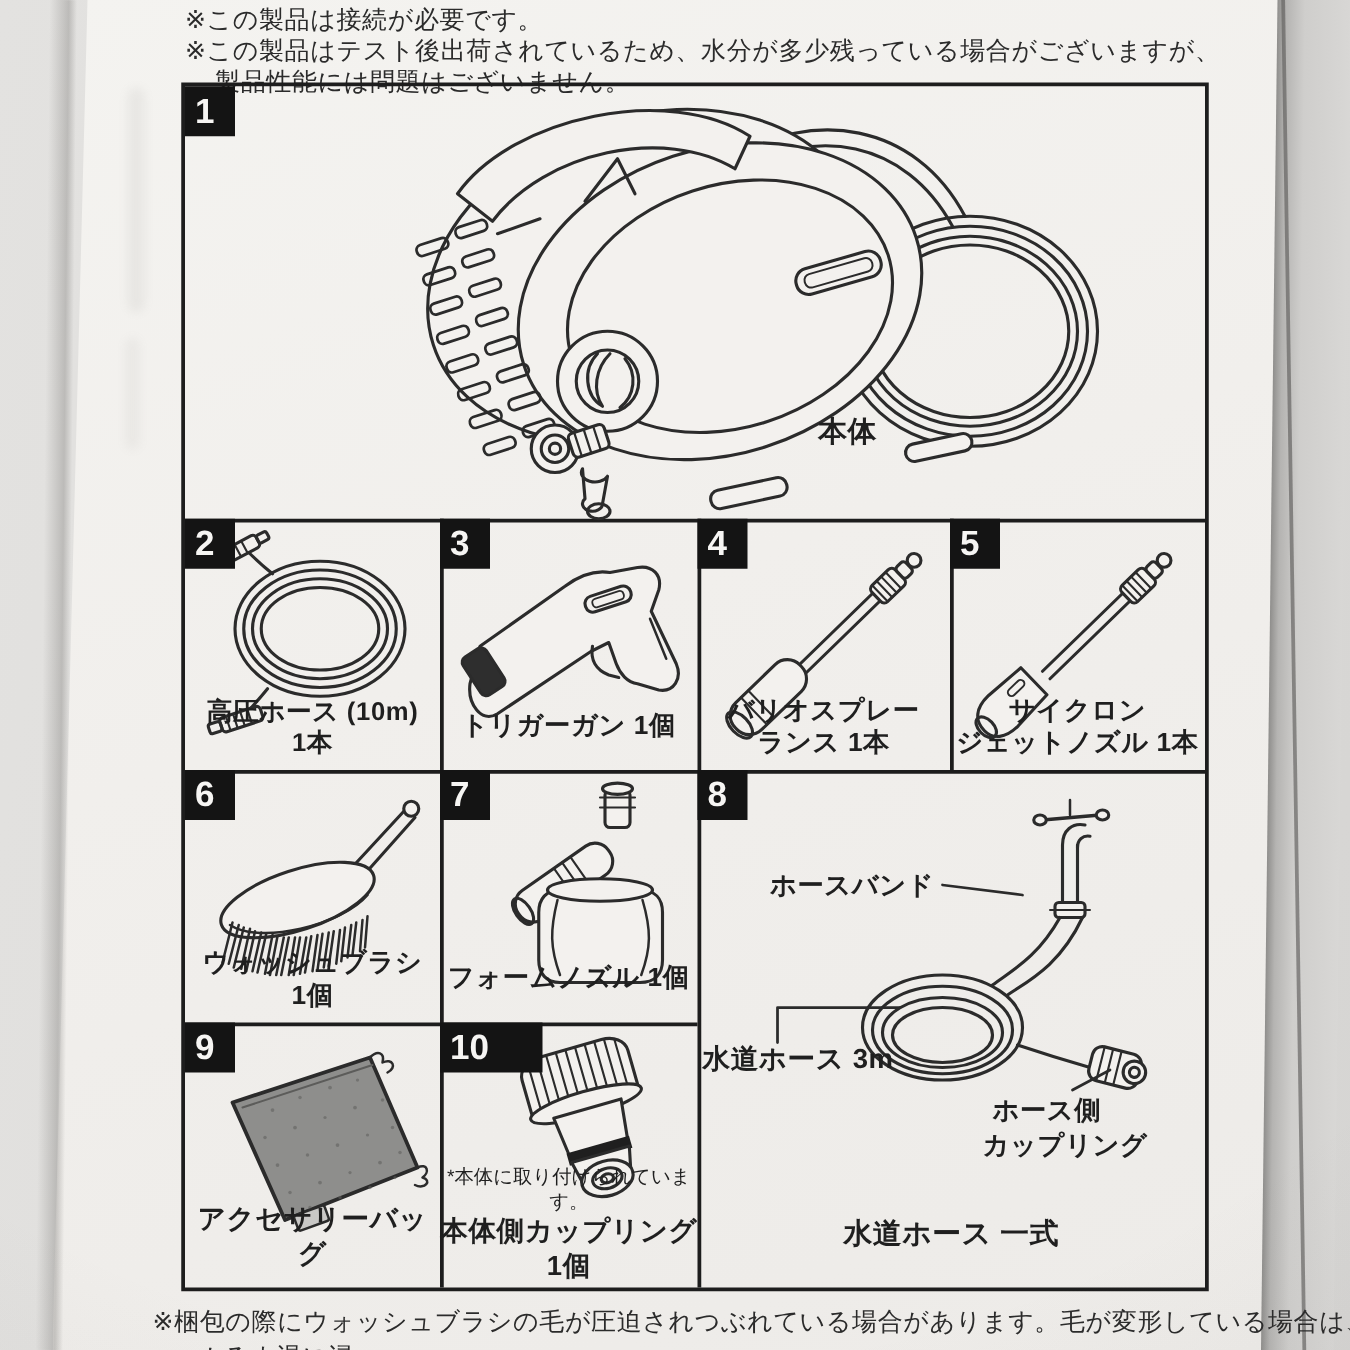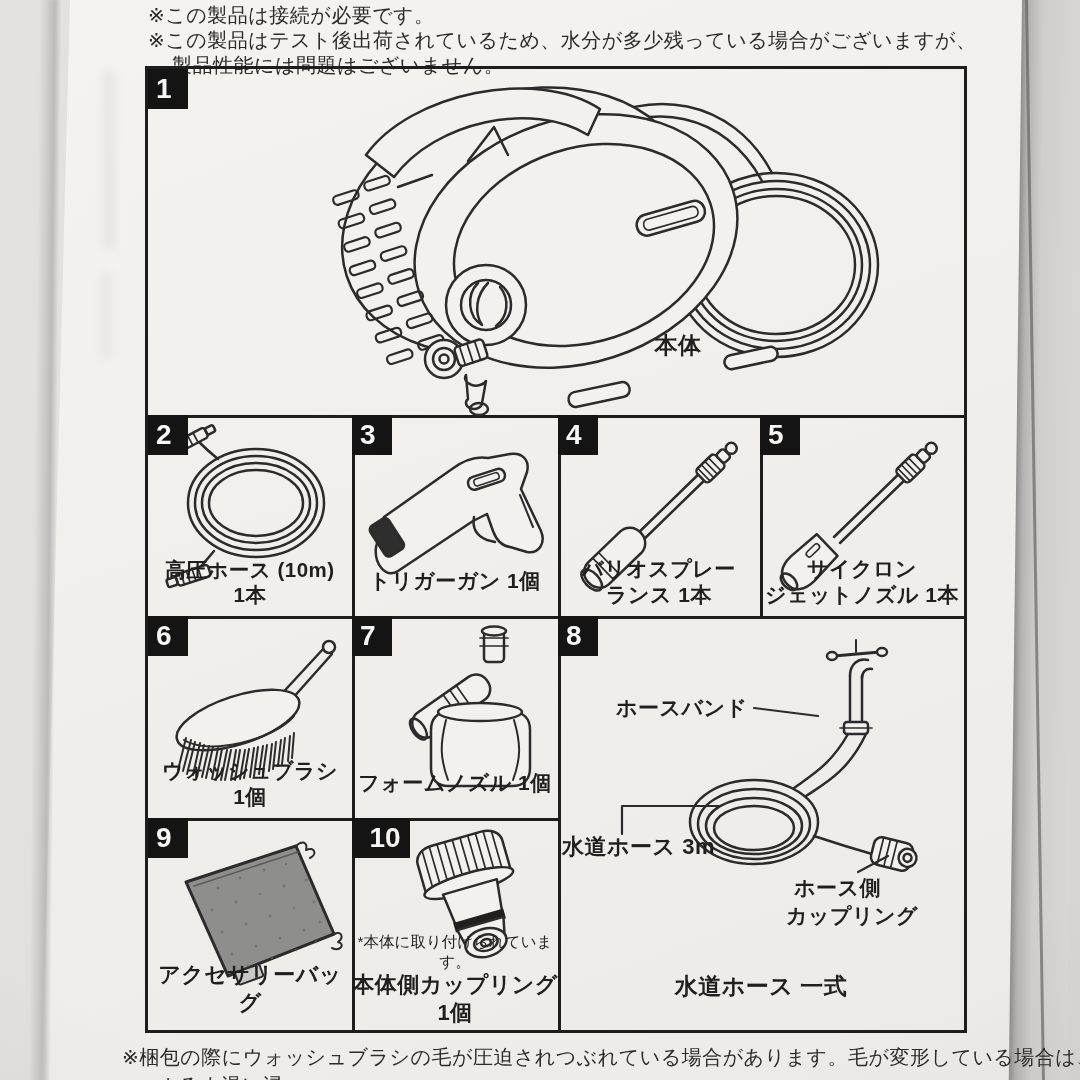--- a/index.html
+++ b/index.html
@@ -37,21 +37,21 @@
     position:absolute;left:145px;top:66px;width:822px;height:967px;
     border:3px solid #1d1d1d;box-sizing:border-box;
   }
   .gline{position:absolute;background:#1d1d1d;}
   .cell{position:absolute;}
   .plate{
     position:absolute;top:0;left:0;width:40px;height:40px;background:#141414;
     color:#f6f5f3;font-weight:700;font-size:28px;line-height:40px;padding-left:8px;
     box-sizing:border-box;z-index:5;
   }
-  .plate.wide{width:58px;text-align:center;}
+  .plate.wide{width:82px;}
   .label{
     position:absolute;left:0;right:0;text-align:center;
     font-size:21px;font-weight:600;line-height:1.25;color:#1f1f1f;letter-spacing:.5px;
   }
   .label .ln{display:block;}
   .small-note{font-size:15.5px;font-weight:500;letter-spacing:0;}
   .callout{position:absolute;font-size:21px;font-weight:600;color:#1f1f1f;letter-spacing:.5px;white-space:nowrap;}
   svg{position:absolute;overflow:visible;}
   .illus{stroke:#2b2b2b;fill:none;stroke-width:2.5;stroke-linecap:round;stroke-linejoin:round;}
   .fillpaper{fill:#f3f1ee;}

